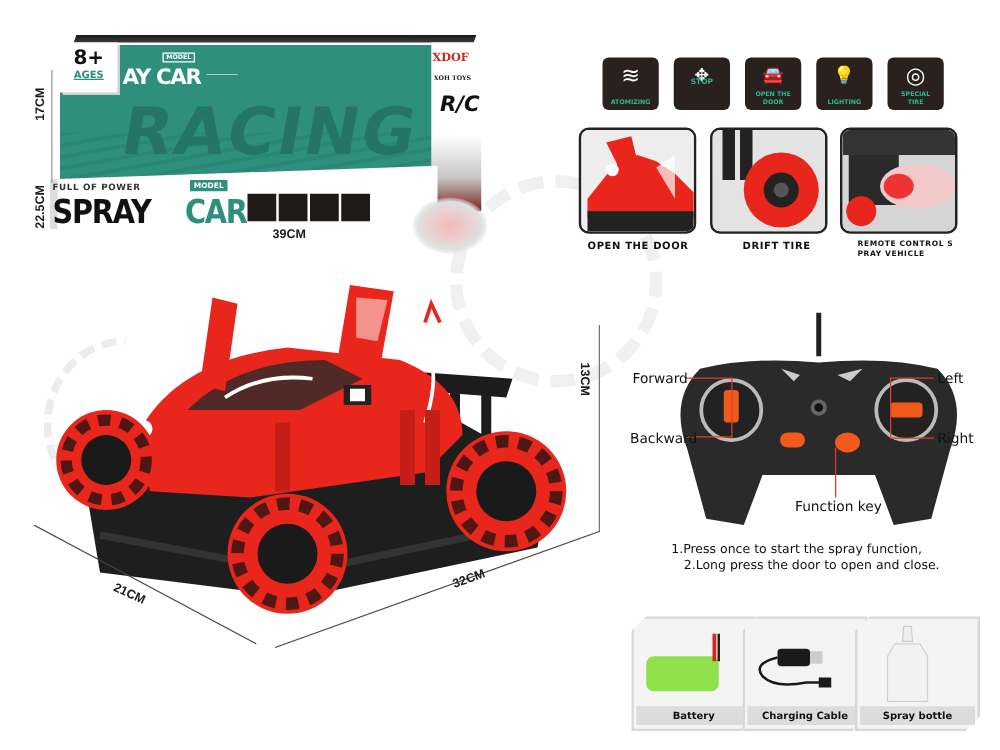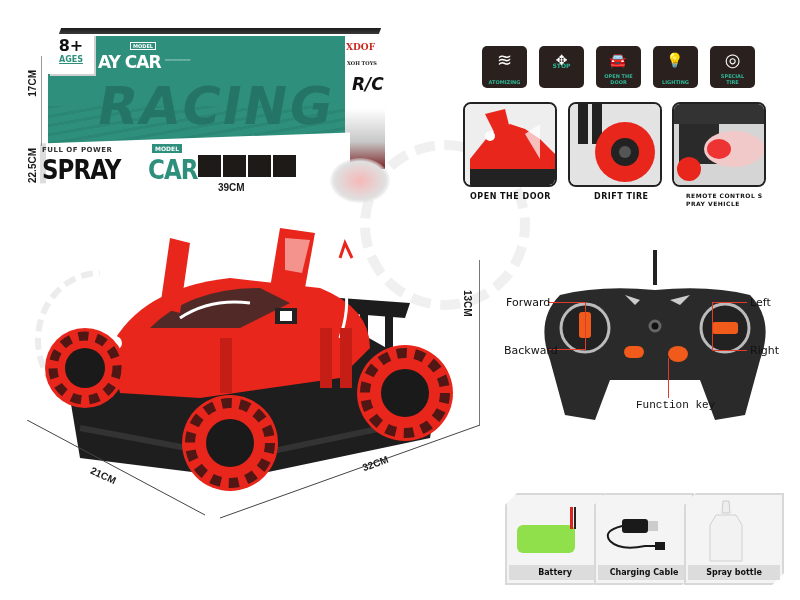--- a/index.html
+++ b/index.html
@@ -243,23 +243,25 @@
   <div class="remote-line" style="left:585px;top:302px;width:1px;height:48px;"></div>
   <div class="remote-line" style="left:548px;top:349px;width:38px;height:1px;"></div>
   <div class="remote-line" style="left:712px;top:302px;width:35px;height:1px;"></div>
   <div class="remote-line" style="left:712px;top:302px;width:1px;height:48px;"></div>
   <div class="remote-line" style="left:712px;top:350px;width:35px;height:1px;"></div>
   <div class="remote-line" style="left:668px;top:358px;width:1px;height:40px;"></div>
   <div class="remote-label" style="left:506px;top:296px;">Forward</div>
   <div class="remote-label" style="left:504px;top:344px;">Backward</div>
   <div class="remote-label" style="left:750px;top:296px;">Left</div>
   <div class="remote-label" style="left:750px;top:344px;">Right</div>
-  <div class="remote-label" style="left:636px;top:399px;font-family:Liberation Mono, monospace;">Function key</div>
+  <div class="remote-label" style="left:636px;top:399px;">Function key</div>
 
   <div class="instructions">
+    <div>1.Press once to start the spray function,</div>
+    <div>2.Long press the door to open and close.</div>
   </div>
 
   <div class="acc" style="left:505px;">
     <div class="acc-card"></div>
     <svg style="position:absolute;left:10px;top:12px;" width="65" height="55">
       <rect x="2" y="20" width="58" height="28" rx="6" fill="#8fe04a"></rect>
       <rect x="55" y="2" width="3" height="22" fill="#d22"></rect>
       <rect x="59" y="2" width="2" height="22" fill="#222"></rect>
     </svg>
     <div class="acc-label">Battery</div>

